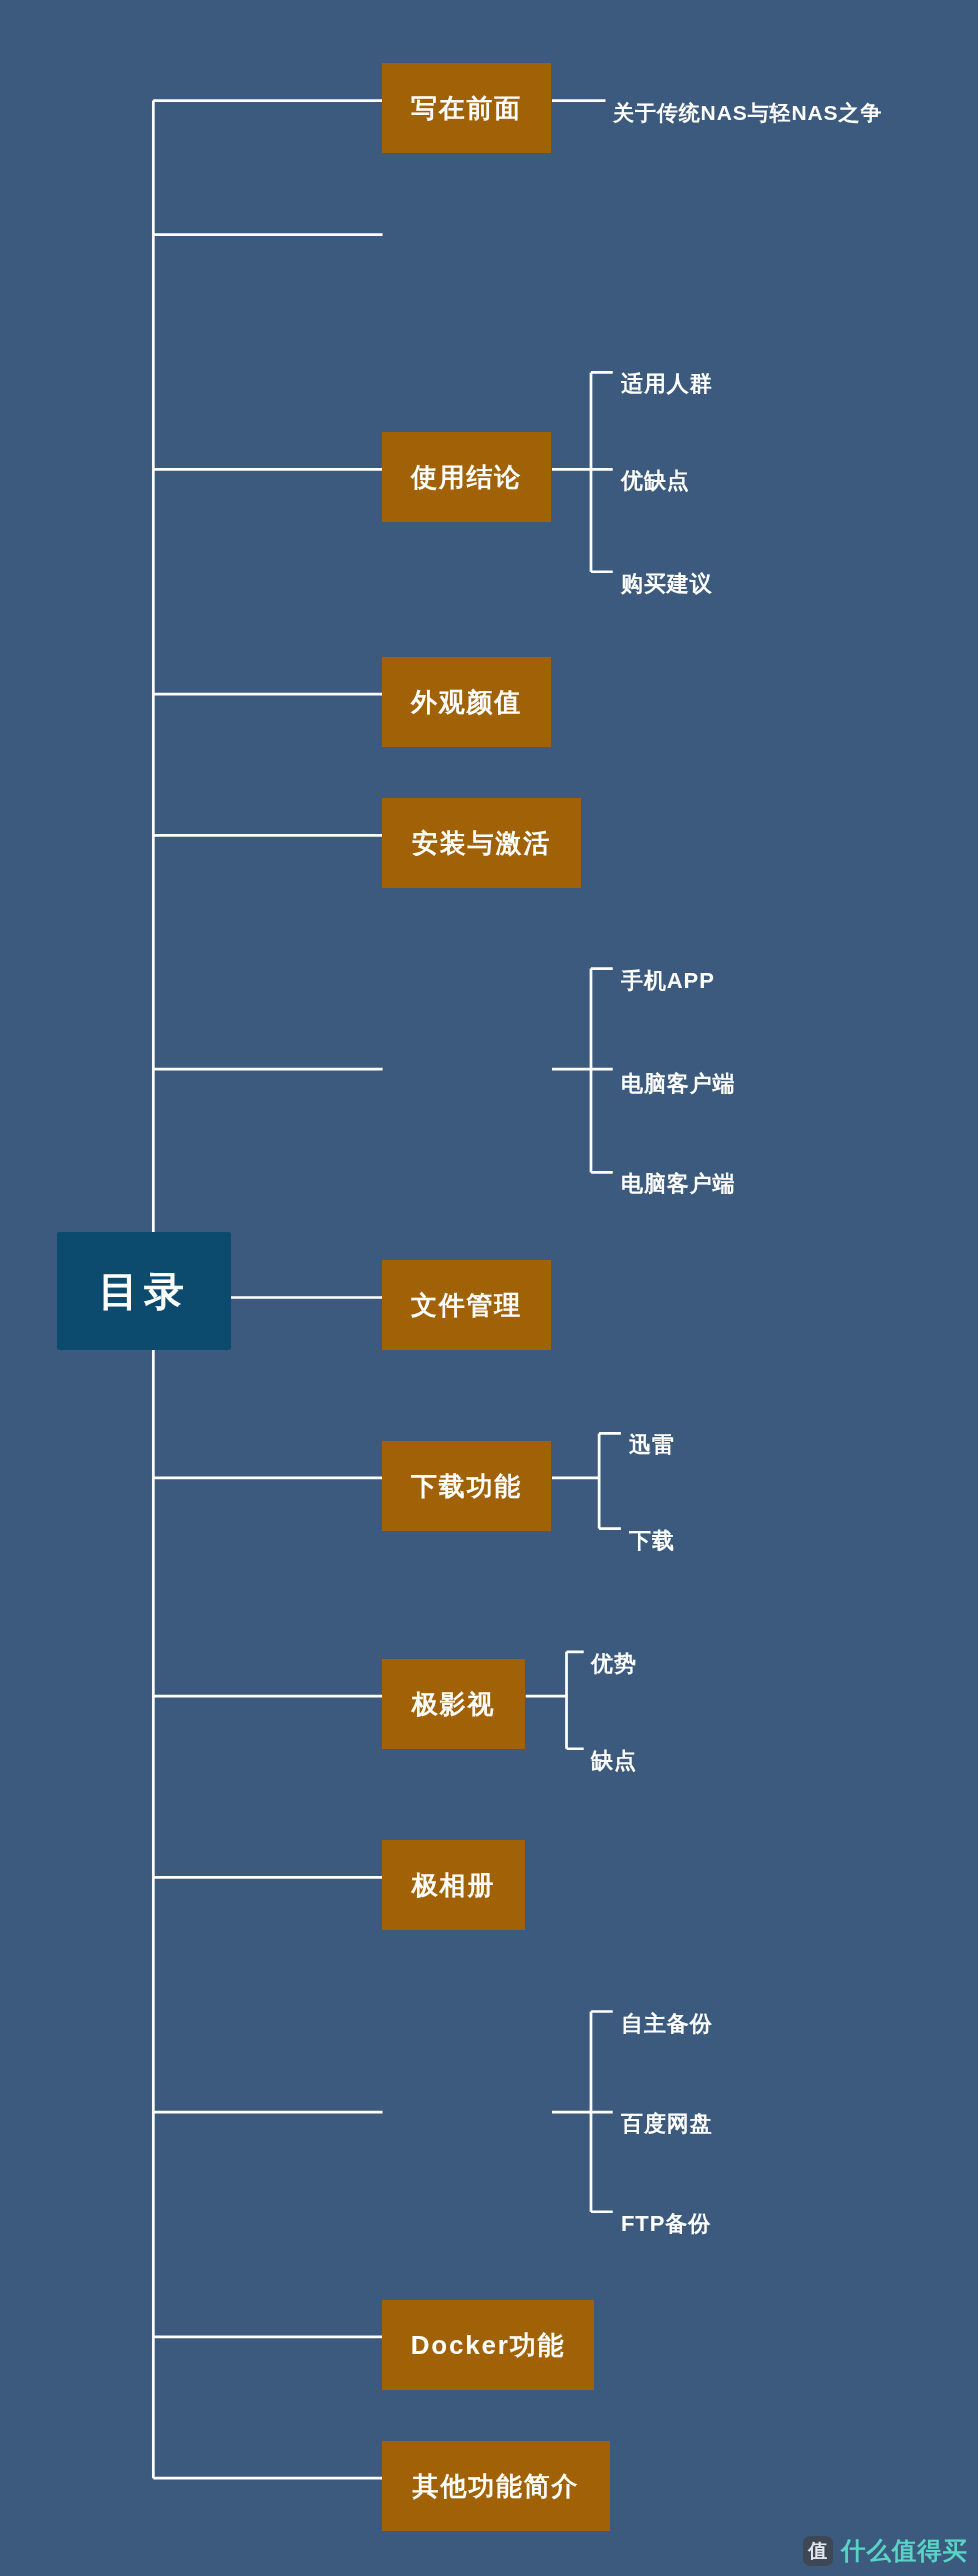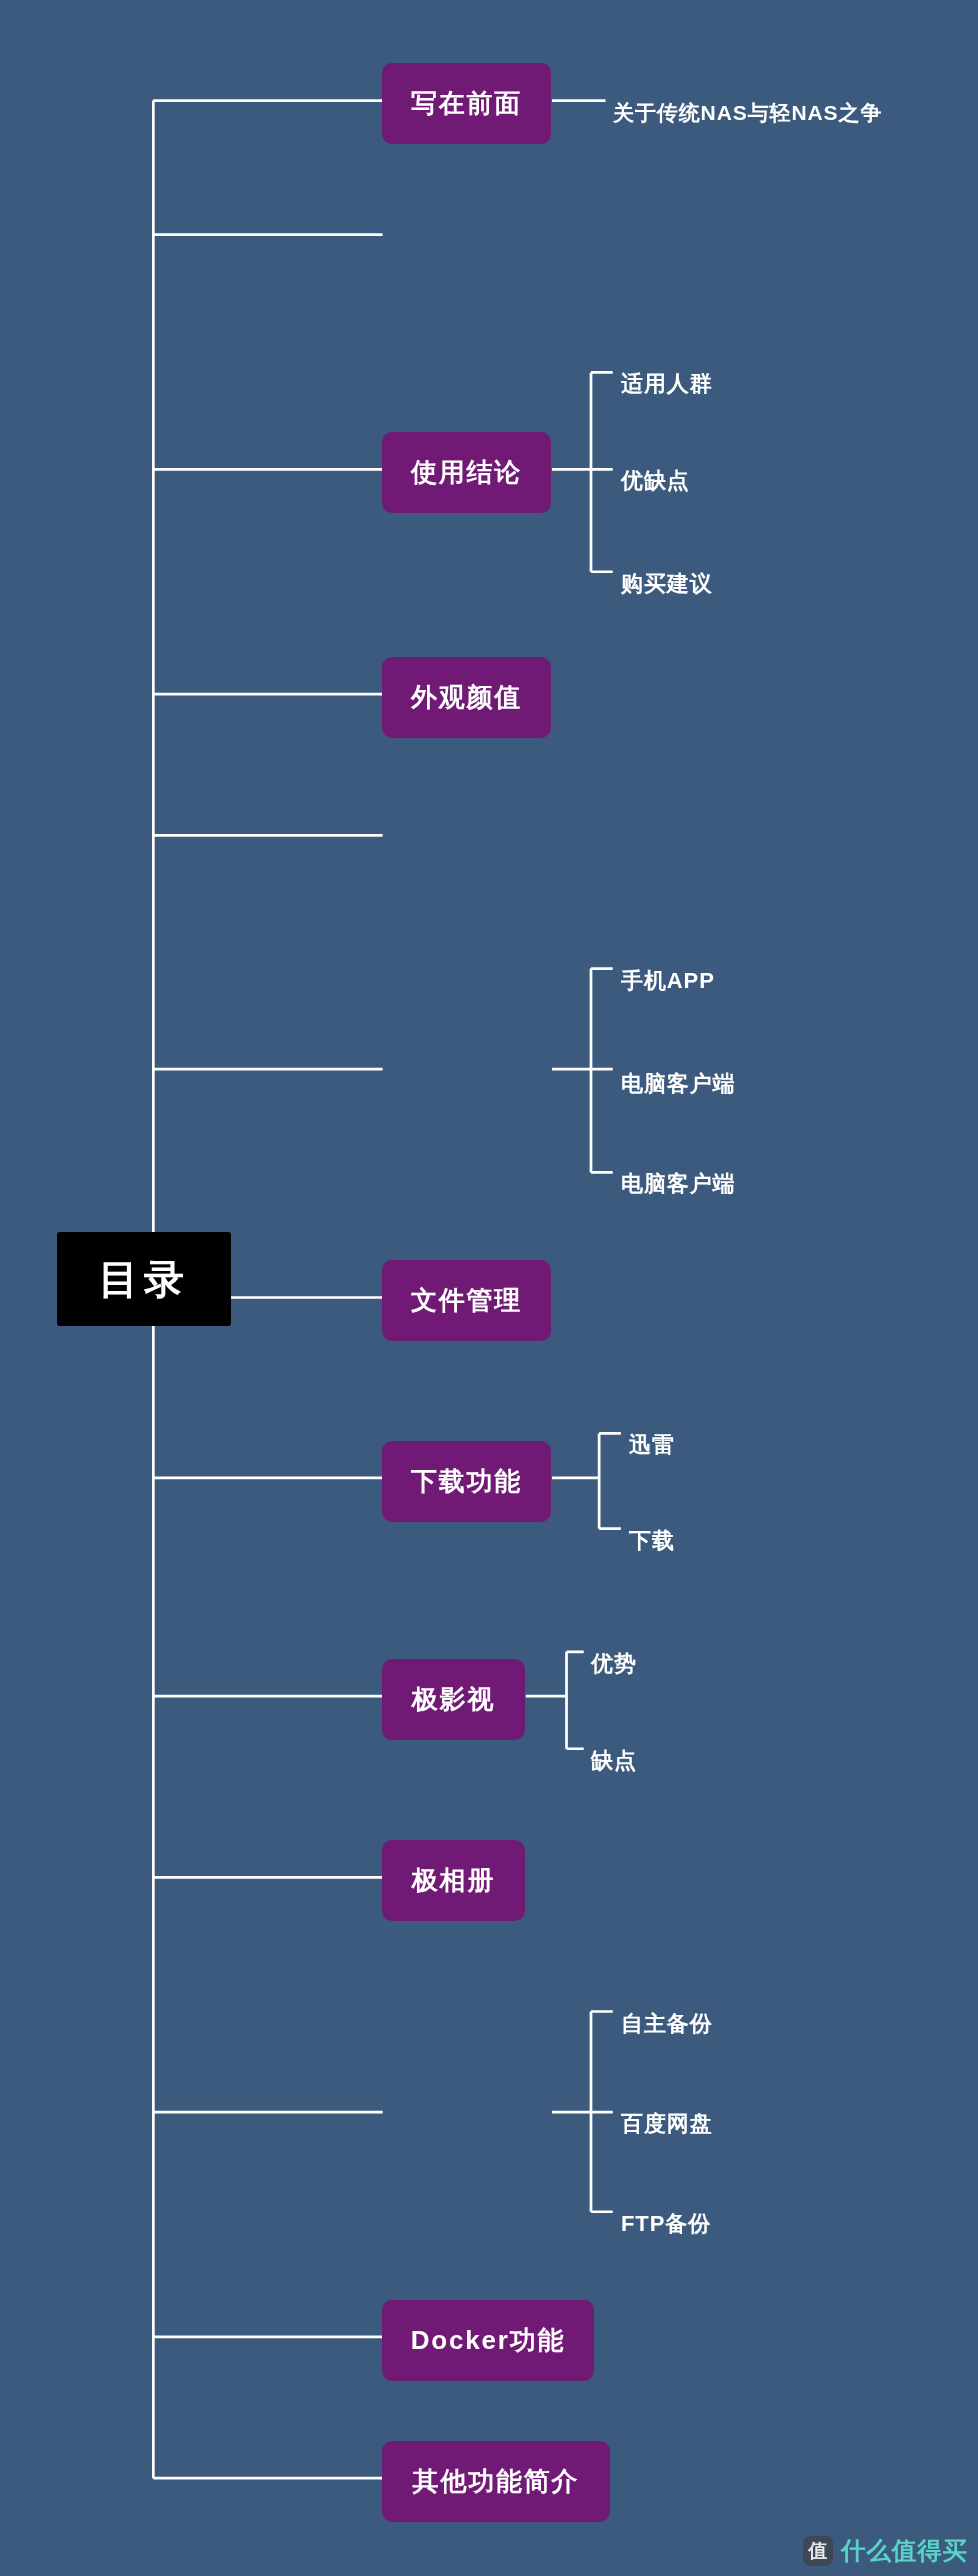--- a/index.html
+++ b/index.html
@@ -16,39 +16,39 @@
     font-family: "Liberation Sans", "DejaVu Sans", sans-serif;
   }
   .lines {
     position: absolute;
     left: 0; top: 0;
     width: 979px; height: 2576px;
     pointer-events: none;
   }
   .node {
     position: absolute;
-    height: 81px;
-    background: #701a75;
+    height: 90px;
+    background: #a16207;
     color: #ffffff;
     font-weight: bold;
     font-size: 26px;
     letter-spacing: 1.8px;
     display: flex;
     align-items: center;
     justify-content: center;
-    border-radius: 10px;
+    border-radius: 0;
     white-space: nowrap;
   }
   .root-node {
     position: absolute;
     left: 57px;
     top: 1232px;
     width: 174px;
-    height: 94px;
-    background: #000000;
+    height: 118px;
+    background: #0c4a6e;
     color: #ffffff;
     font-weight: bold;
     font-size: 40px;
     letter-spacing: 5.4px;
     display: flex;
     align-items: center;
     justify-content: center;
     border-radius: 2.7px;
   }
   .sub {
@@ -110,20 +110,21 @@
       M609 1631 H661 M661 1582 V1687 M661 1582 H685 M661 1687 H685
       M580 1872 H625 M625 1823 V1930 M625 1823 H644 M625 1930 H644
       M609 2331 H676 M652 2220 V2441 M652 2220 H676 M652 2441 H676"></path>
   </svg>
 
   <div class="root-node">目录</div>
 
   <div class="node" style="left:382px; top:63px;   width:169px">写在前面</div>
   <div class="node" style="left:382px; top:432px;  width:169px">使用结论</div>
   <div class="node" style="left:382px; top:657px;  width:169px">外观颜值</div>
+  <div class="node" style="left:382px; top:798px;  width:199px">安装与激活</div>
   <div class="node" style="left:382px; top:1260px; width:169px">文件管理</div>
   <div class="node" style="left:382px; top:1441px; width:169px">下载功能</div>
   <div class="node" style="left:382px; top:1659px; width:143px">极影视</div>
   <div class="node" style="left:382px; top:1840px; width:143px">极相册</div>
   <div class="node" style="left:382px; top:2300px; width:212px">Docker功能</div>
   <div class="node" style="left:382px; top:2441px; width:228px">其他功能简介</div>
 
   <div class="sub sub-small" style="left:613px; top:101px">关于传统NAS与轻NAS之争</div>
 
   <div class="sub" style="left:621px; top:372px">适用人群</div>

